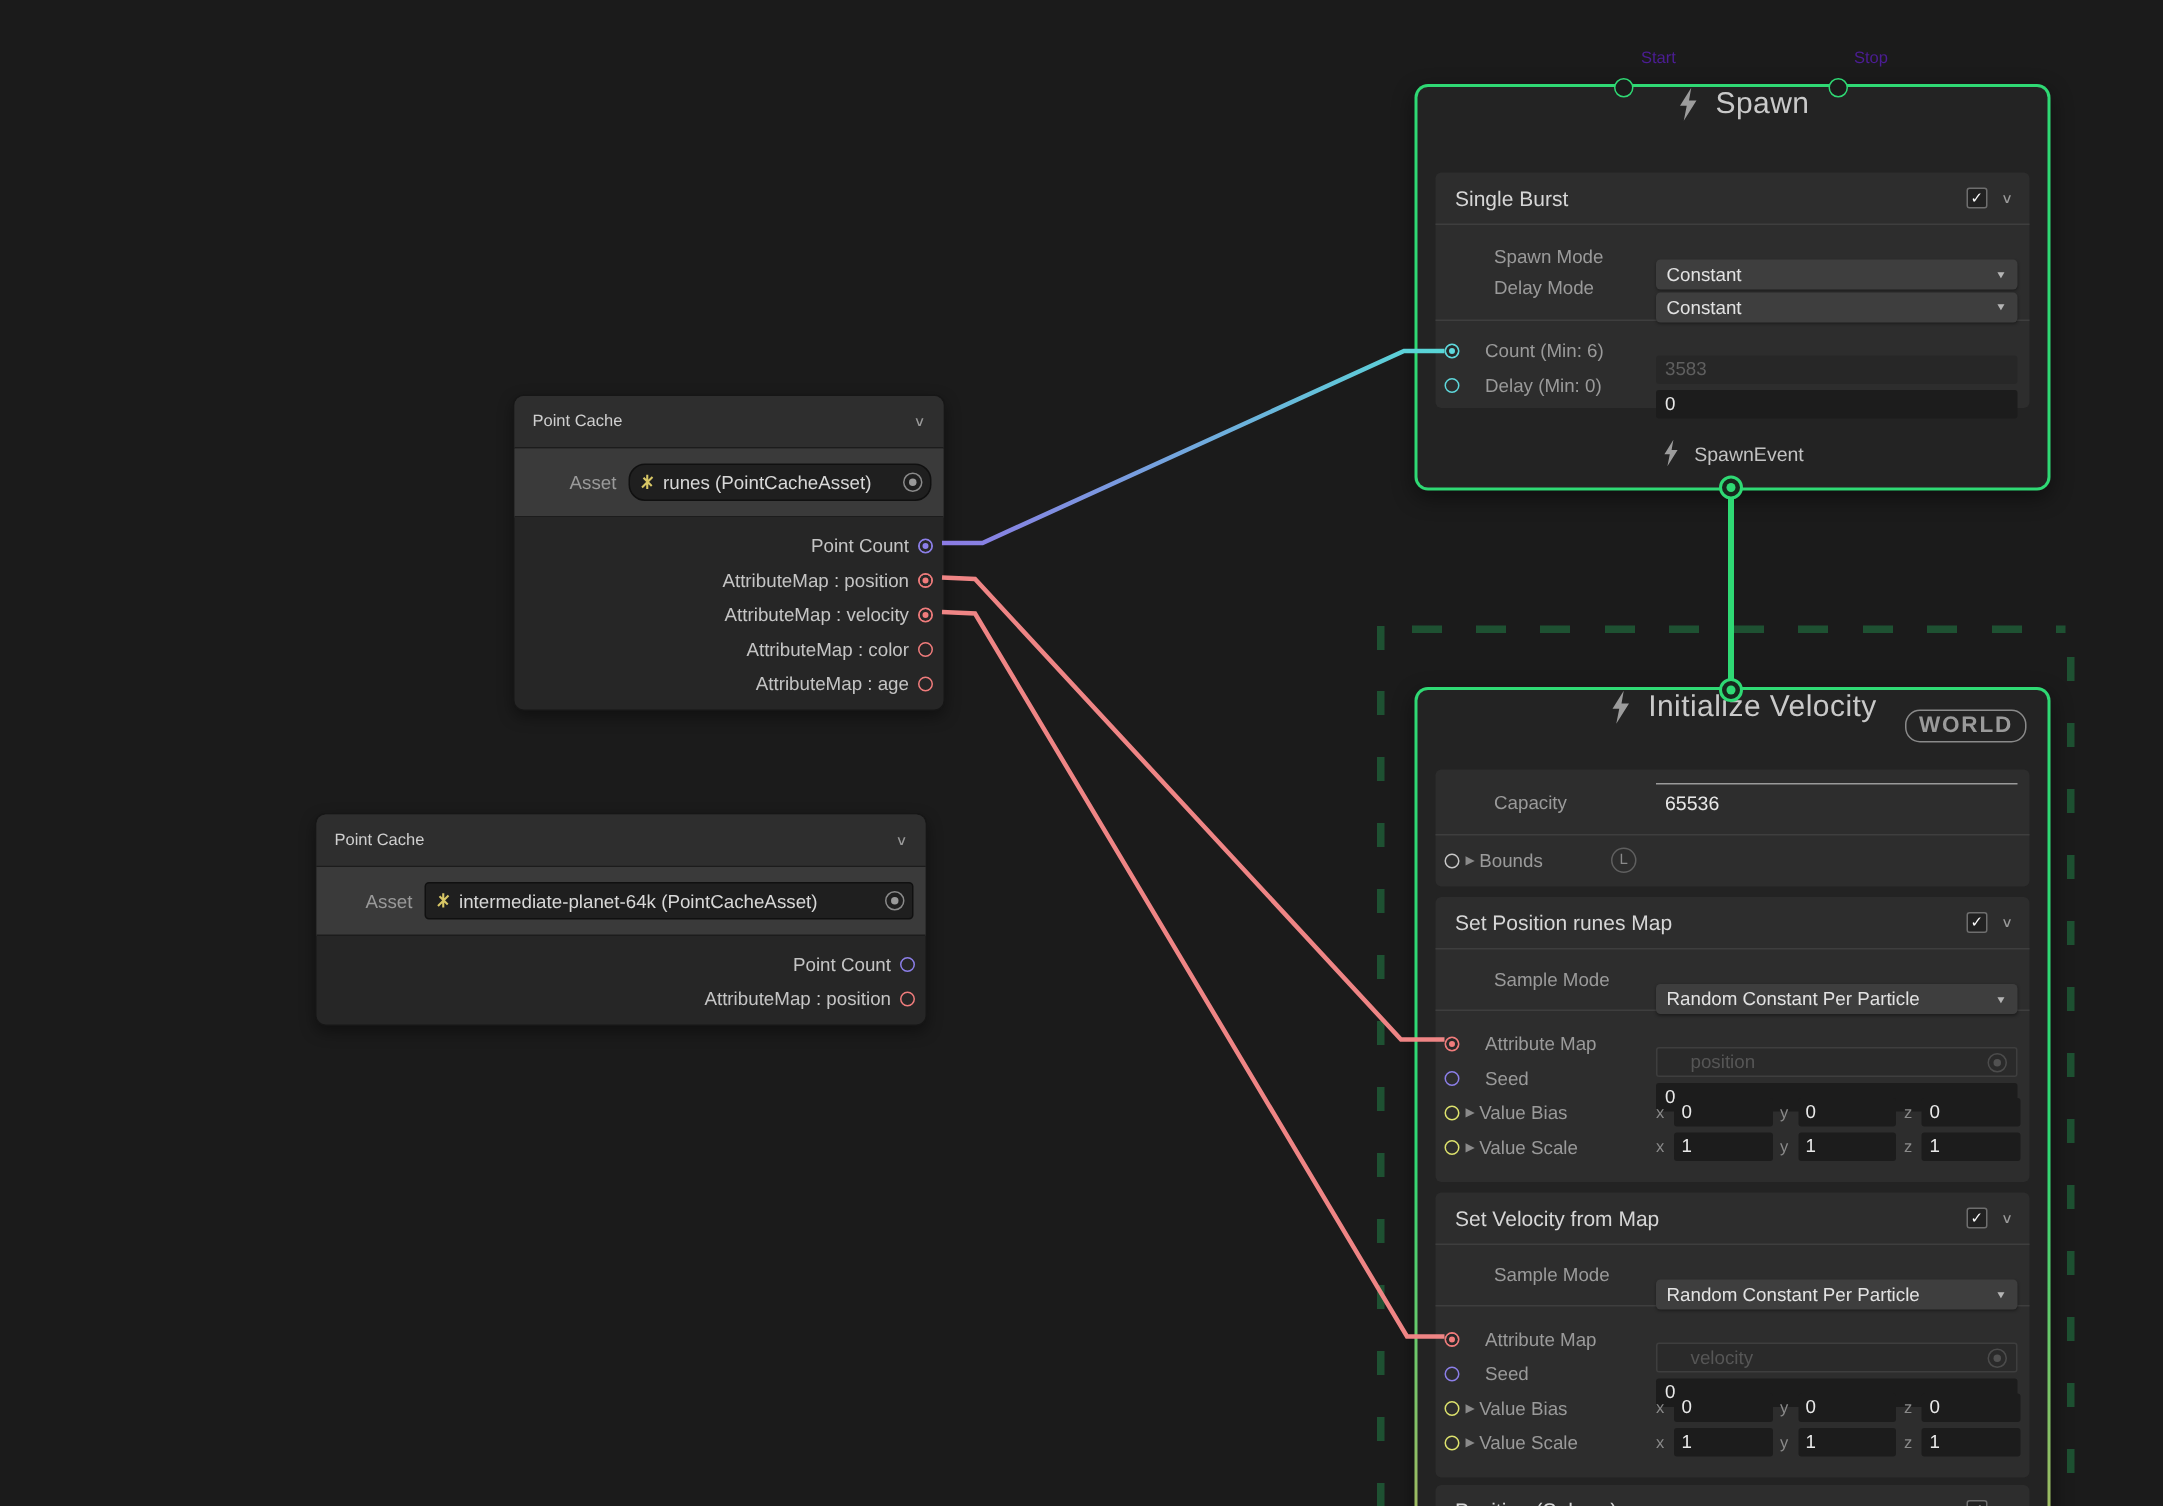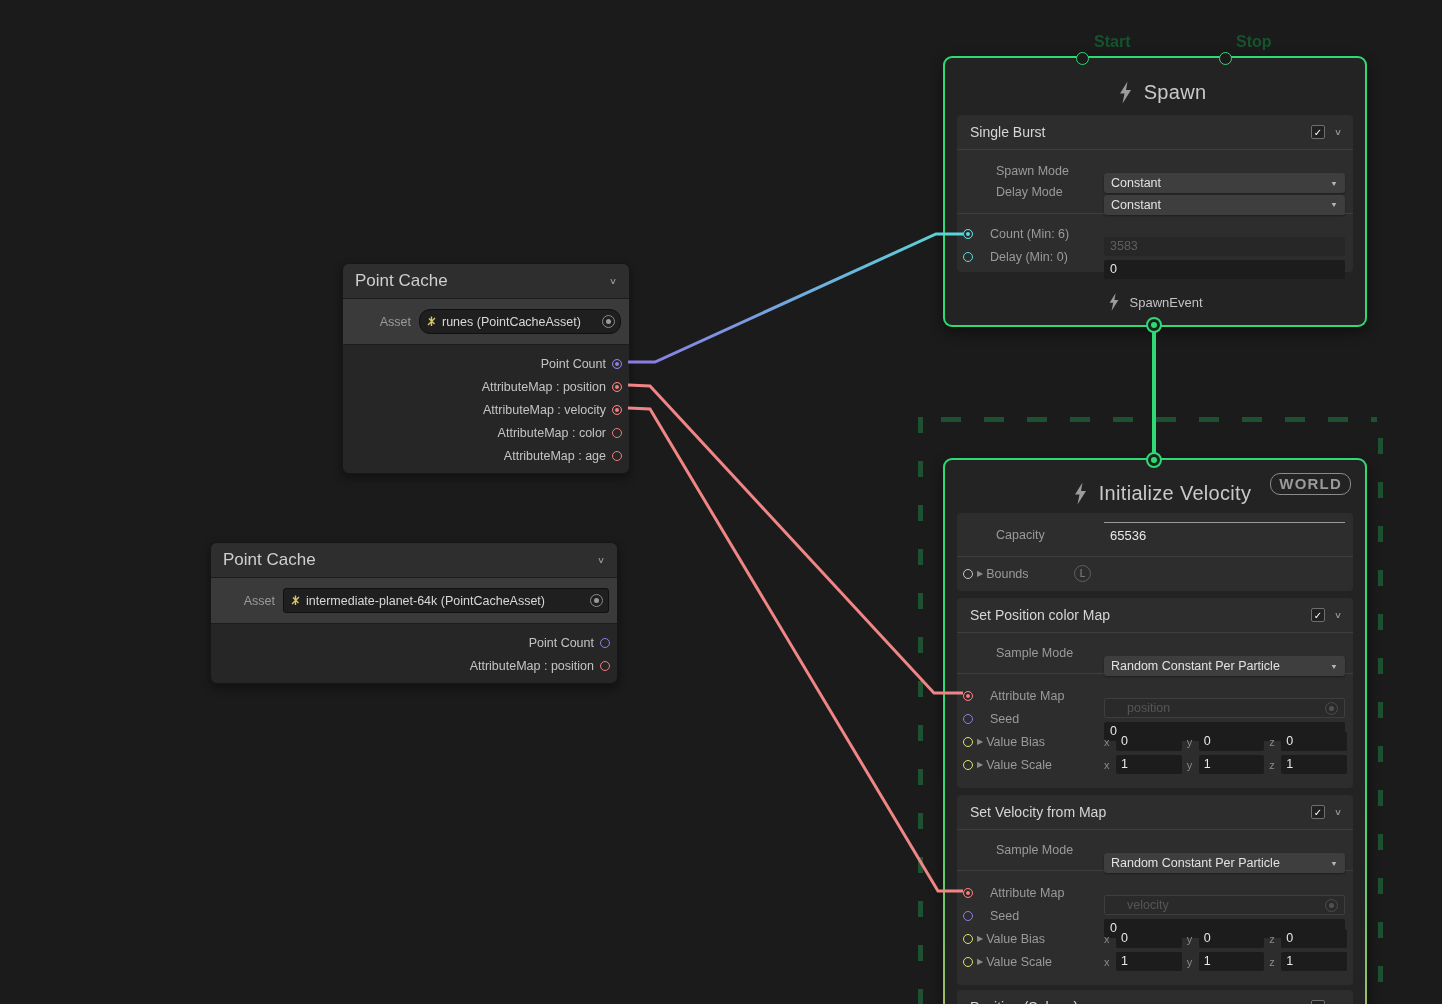--- a/index.html
+++ b/index.html
@@ -14,21 +14,21 @@
     background:repeating-linear-gradient(180deg, var(--system-dash-green,#1e5132) 0 16px, transparent 16px 44px); z-index:1; }
 
   
   #edges { position:absolute; left:0; top:0; z-index:4; pointer-events:none; }
 
   
   .pc-node { position:absolute; z-index:2; background:#262626; border:1px solid #161616; border-radius:7px;
     box-shadow:0 4px 10px rgba(0,0,0,.4); }
   .pc-header { height:35px; background:#2e2e2e; border-radius:6px 6px 0 0; display:flex; align-items:center;
     padding:0 12px; border-bottom:1px solid #1c1c1c; }
-  .pc-title { font-size:17px; color:#cfcfcf; flex:1; }
+  .pc-title { font-size:11px; color:#cfcfcf; flex:1; }
   .chev { color:#9a9a9a; font-size:11px; transform:scaleY(.8); cursor:pointer; }
   .asset-row { background:#3a3a3a; display:flex; align-items:center; padding:10px 8px; border-bottom:1px solid #1c1c1c; }
   .asset-label { color:#9a9a9a; font-size:12.5px; text-align:right; margin-right:8px; flex:none; }
   .asset-field { height:25px; background:#1f1f1f; border:1px solid #101010; border-radius:3px;
     display:flex; align-items:center; padding:0 5px; }
   .asset-text { color:#d8d8d8; font-size:12.5px; flex:1; white-space:nowrap; overflow:hidden; margin:0 5px 0 4px; }
   .picker { width:13px; height:13px; border:1px solid #8a8a8a; border-radius:50%; position:relative; flex:none; cursor:pointer; }
   .picker::after { content:''; position:absolute; left:3px; top:3px; width:5px; height:5px; border-radius:50%; background:#9a9a9a; }
   .pc-outputs { padding:7px 4px 6px 0; }
   .out-row { height:23px; display:flex; align-items:center; justify-content:flex-end; gap:6px; padding-right:3px; }
@@ -38,28 +38,28 @@
   .port.filled { background:var(--pc); box-shadow:inset 0 0 0 2px #282828; }
   .c-purple { --pc:var(--port-purple,#8c7fe8); }
   .c-red    { --pc:var(--port-red,#f07c7c); }
   .c-cyan   { --pc:var(--port-cyan,#5fd8dc); }
   .c-yellow { --pc:var(--port-yellow,#dde26d); }
   .c-white  { --pc:#c8c8c8; }
 
   
   .ctxwrap { position:absolute; z-index:2; border-radius:9px; padding:2px; box-shadow:0 5px 14px rgba(0,0,0,.45); }
   .ctx-inner { position:relative; width:100%; height:100%; background:#232323; border-radius:7px; }
-  .ctx-title { position:absolute; left:14px; right:0; display:flex; align-items:flex-end; justify-content:center; gap:11px; }
+  .ctx-title { position:absolute; left:14px; right:0; display:flex; align-items:flex-start; justify-content:center; gap:11px; }
   .ctx-title-text { font-size:20px; color:#c9c9c9; letter-spacing:.3px; }
   .bolt { flex:none; }
   .bolt path { fill:#9c9c9c; }
 
   .flowport-sm { position:absolute; width:13px; height:13px; border-radius:50%;
     border:1.6px solid var(--flow-green,#2fd974); background:#1b1b1b; z-index:5; cursor:pointer; }
-  .flowlabel { position:absolute; top:-23px; color:#14532d; font-size:16px;font-weight:bold; }
+  .flowlabel { position:absolute; top:-23px; color:#4c1d95; font-size:11px; }
 
   .flowport-lg { position:absolute; width:16px; height:16px; border-radius:50%; z-index:5;
     border:2px solid var(--flow-green,#2fd974); background:#17271d; cursor:pointer; }
   .flowport-lg::after { content:''; position:absolute; left:3px; top:3px; width:6px; height:6px;
     border-radius:50%; background:var(--flow-green,#2fd974); }
 
   .blk { position:absolute; left:12px; width:396px; background:#2d2d2d; border-radius:4px; }
   .blk-header { height:34px; display:flex; align-items:center; padding:0 11px 0 13px; gap:9px; }
   .blk-title { font-size:14px; color:#d6d6d6; flex:1; white-space:nowrap; }
   .checkbox { width:14px; height:14px; background:#212121; border:1px solid #6e6e6e; border-radius:2px;
@@ -270,21 +270,21 @@
         <div class="sec row" style="height:34px;">
           <span class="port c-white"></span>
           <span class="expander">▶</span>
           <span class="row-label">Bounds</span>
           <span class="licon">L</span>
         </div>
       </div>
 
       <div class="blk" style="top:138px;">
         <div class="blk-header">
-          <span class="blk-title">Set Position color Map</span>
+          <span class="blk-title">Set Position runes Map</span>
           <span class="checkbox">✓</span>
           <span class="chev">∨</span>
         </div>
         <div class="sec" style="padding:10px 0;">
           <div class="row" style="height:20px;">
             <span class="row-label ml">Sample Mode</span>
             <div class="field-col" style="top:0;">
               <div class="dropdown">
                 <span>Random Constant Per Particle</span>
                 <span class="dd-arrow">▼</span>

